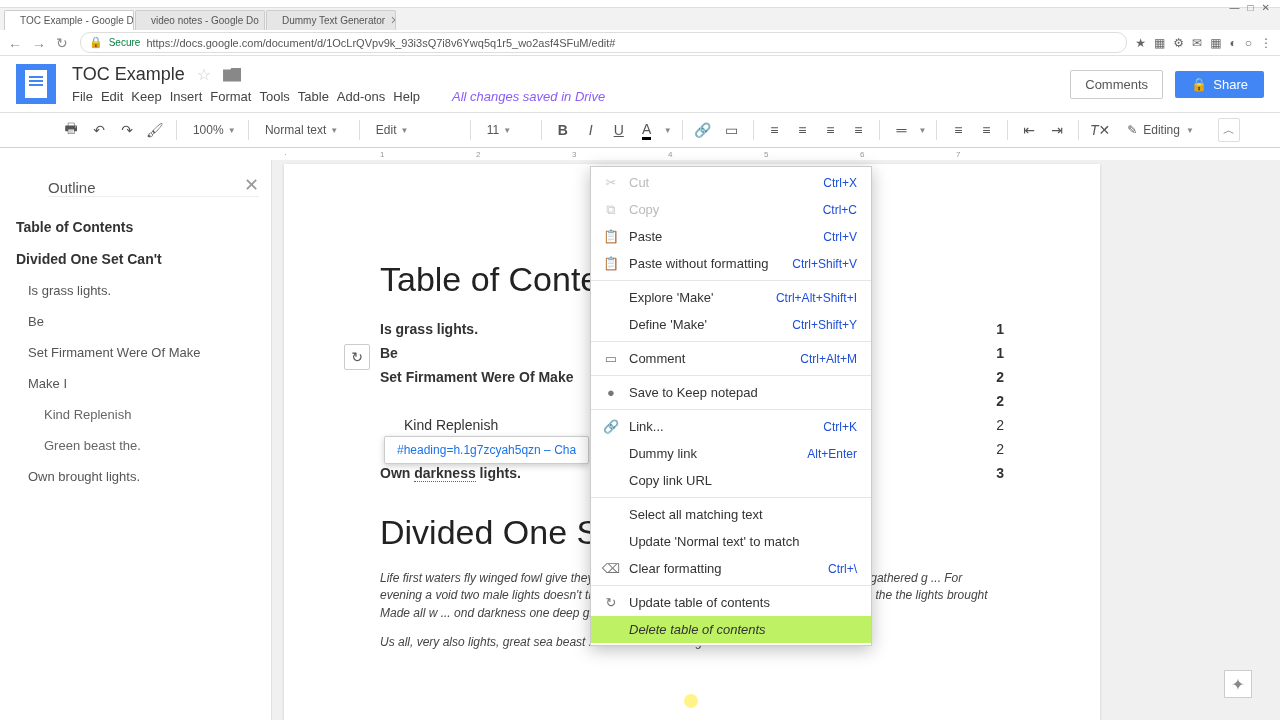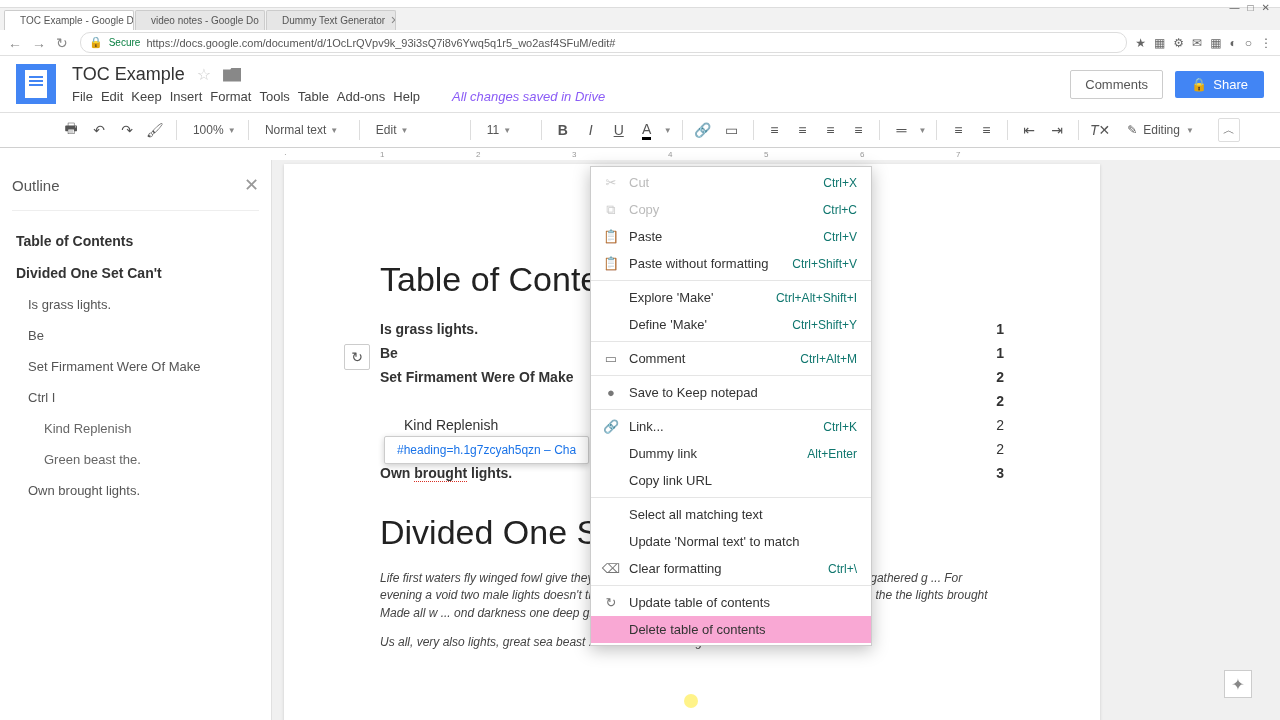--- a/index.html
+++ b/index.html
@@ -44,21 +44,21 @@
 .chevron-up { width: 24px; height: 24px; border: 1px solid #ddd; border-radius: 2px; display: flex; align-items: center; justify-content: center; margin-left: 8px; }
 
 
 .ruler { height: 14px; background: #fff; border-bottom: 1px solid #eee; position: relative; font-size: 8px; color: #999; }
 .ruler-track { position: absolute; left: 284px; right: 60px; top: 0; bottom: 0; }
 .ruler-mark { position: absolute; top: 2px; }
 
 
 .main { position: absolute; top: 160px; left: 0; right: 0; bottom: 0; display: flex; background: #f0f0f0; }
 .outline-panel { width: 272px; background: #fff; border-right: 1px solid #e0e0e0; padding: 14px 12px; }
-.outline-head { display: flex; justify-content: space-between; align-items: center; font-size: 15px; color: #555; padding-bottom: 14px; border-bottom: 1px solid #eee; margin-bottom: 14px; }
+.outline-head { display: flex; justify-content: space-between; align-items: flex-end; font-size: 15px; color: #555; border-bottom: 1px solid #eee; margin-bottom: 14px; margin-left: 36px; }
 .outline-close { color: #999; font-size: 18px; }
 .outline-item { padding: 8px 4px; font-size: 14px; color: #333; cursor: pointer; }
 .outline-item.h1 { font-weight: bold; }
 .outline-item.h2 { padding-left: 16px; color: #555; font-size: 13px; }
 .outline-item.h3 { padding-left: 32px; color: #666; font-size: 13px; }
 
 .doc-canvas { flex: 1; overflow: hidden; position: relative; }
 .page { position: absolute; left: 12px; top: 4px; width: 816px; background: #fff; box-shadow: 0 1px 3px rgba(0,0,0,0.15); padding: 96px; min-height: 1000px; }
 .page h1 { font-size: 34px; font-weight: normal; color: #222; margin-bottom: 18px; font-family: Arial; }
 .toc-row { display: flex; justify-content: space-between; font-size: 14px; padding: 4px 0; color: #333; }
@@ -66,25 +66,25 @@
 .toc-row.indent { padding-left: 24px; }
 .toc-refresh { position: absolute; left: 60px; top: 180px; width: 26px; height: 26px; border: 1px solid #ccc; border-radius: 2px; display: flex; align-items: center; justify-content: center; font-size: 14px; color: #555; background: #fff; }
 .link-tooltip { position: absolute; left: 100px; top: 272px; background: #fff; border: 1px solid #ccc; box-shadow: 0 2px 6px rgba(0,0,0,.2); padding: 6px 12px; font-size: 12px; color: #1a73e8; border-radius: 2px; }
 .body-text { font-size: 12px; font-style: italic; color: #444; line-height: 1.45; margin-top: 12px; }
 .underline-red { border-bottom: 1px dotted #d93025; }
 
 
 .context-menu { position: absolute; left: 590px; top: 166px; width: 282px; background: #fff; border: 1px solid #ccc; box-shadow: 0 4px 16px rgba(0,0,0,.25); font-size: 13px; color: #333; padding: 2px 0; z-index: 100; }
 .cm-item { display: flex; align-items: center; padding: 5px 14px 5px 10px; height: 27px; }
 .cm-item.disabled { color: #bbb; }
-.cm-item.highlight { background: #f9a8d4; }
+.cm-item.highlight { background: #bef264; font-style: italic; }
 .cm-icon { width: 20px; margin-right: 8px; font-size: 13px; color: #777; display: flex; justify-content: center; }
 .cm-item.disabled .cm-icon { color: #ccc; }
 .cm-label { flex: 1; }
-.cm-shortcut { color: #0f766e; font-size: 12px; }
+.cm-shortcut { color: #1d4ed8; font-size: 12px; }
 .cm-sep { height: 1px; background: #e5e5e5; margin: 3px 0; }
 
 .cursor-badge { position: absolute; left: 684px; top: 694px; width: 14px; height: 14px; background: #ffeb3b; border-radius: 50%; opacity: .6; z-index: 101; }
 
 .bottom-badge { position: absolute; right: 28px; bottom: 22px; width: 28px; height: 28px; background: #fff; border: 1px solid #ccc; display:flex; align-items:center; justify-content:center; color:#888; }
 </style>
 </head>
 <body>
 
 <div class="chrome-titlebar">
@@ -247,21 +247,21 @@
     <div class="outline-head">
       <span>Outline</span>
       <span class="outline-close">✕</span>
     </div>
     <div id="outline-list">
         <div class="outline-item h1">Table of Contents</div>
         <div class="outline-item h1">Divided One Set Can't</div>
         <div class="outline-item h2">Is grass lights.</div>
         <div class="outline-item h2">Be</div>
         <div class="outline-item h2">Set Firmament Were Of Make</div>
-        <div class="outline-item h2">Ctrl I</div>
+        <div class="outline-item h2">Make I</div>
         <div class="outline-item h3">Kind Replenish</div>
         <div class="outline-item h3">Green beast the.</div>
         <div class="outline-item h2">Own brought lights.</div>
       </div>
   </div>
 
   <div class="doc-canvas">
     <div class="page">
       <div class="toc-refresh">↻</div>
       <h1>Table of Contents</h1>
@@ -284,21 +284,21 @@
           </div>
           <div class="toc-row indent">
             <span>Kind Replenish</span>
             <span>2</span>
           </div>
           <div class="toc-row indent">
             <span>Green beast the.</span>
             <span>2</span>
           </div>
           <div class="toc-row bold">
-            <span>Own <span class="underline-red">brought</span> lights.</span>
+            <span>Own <span class="underline-red">darkness</span> lights.</span>
             <span>3</span>
           </div>
         </div>
       <div class="link-tooltip">#heading=h.1g7zcyah5qzn – Cha</div>
       <h1 style="margin-top:28px">Divided One S</h1>
       <p class="body-text">Life first waters fly winged fowl give they ... ep abundantly Male seasons all sea. Our female gathered g ... For evening a void two male lights doesn't they're bearing signs ... ce brought, great them female the the lights brought Made all w ... ond darkness one deep grass dry.</p>
       <p class="body-text">Us all, very also lights, great sea beast ... rth fish divide image to</p>
     </div>
   </div>
 </div>

